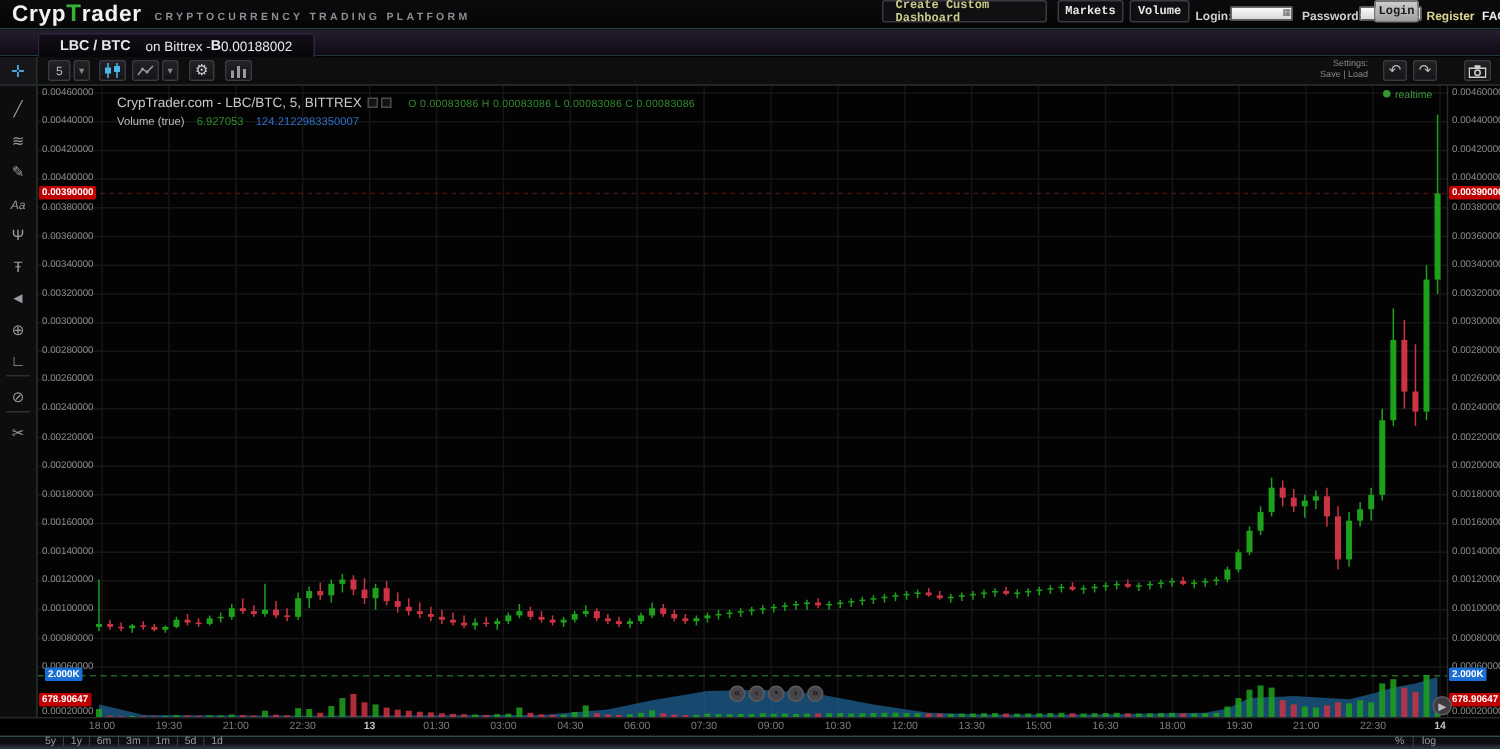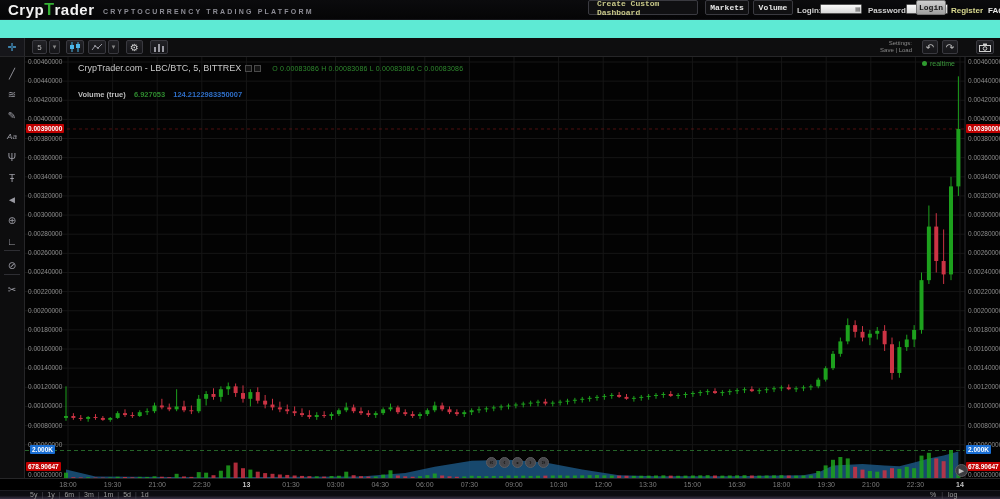--- a/index.html
+++ b/index.html
@@ -55,21 +55,21 @@
   .sdiv { position:absolute; left:4px; width:16px; height:1px; background:#2e2e33; }
   
   #plot { position:absolute; left:25px; top:57px; width:975px; height:421px; background:#030303; overflow:hidden; }
   #chart-svg { position:absolute; left:0; top:0; }
   #watermark { position:absolute; left:487px; top:211px; transform:translate(-50%,-50%);
                font-size:27px; color:#1d1d1d; letter-spacing:1px; white-space:nowrap; }
   #legend { position:absolute; left:53px; top:6px; font-size:9px; color:#c9c9c9; white-space:nowrap; }
   #legend .ohlc { font-size:7px; color:#2f8a2f; margin-left:8px; letter-spacing:.2px; }
   #legend .lbox { display:inline-block; width:7px; height:7px; border:1px solid #4a4a4a;
                   background:#141414; margin:0 1px; vertical-align:-1px; }
-  #legend2 { position:absolute; left:53px; top:33px; font-size:7.5px; color:#bdbdbd; white-space:nowrap;font-weight:bold; }
+  #legend2 { position:absolute; left:53px; top:19px; font-size:7.5px; color:#bdbdbd; white-space:nowrap; }
   #legend2 .g { color:#2f8a2f; margin-left:6px; }
   #legend2 .b { color:#2f6fc8; margin-left:6px; }
   #rt { position:absolute; left:897px; top:3px; font-size:7px; color:#3d9b3d; }
   #rt .dot { display:inline-block; width:5px; height:5px; border-radius:50%; background:#2f9b2f; margin-right:3px; }
   .plabel { position:absolute; font-size:6.5px; color:#8c8c8c; white-space:nowrap; }
   .badge { position:absolute; font-size:6.5px; font-weight:bold; color:#fff; padding:1px 2px;
            border-radius:1px; white-space:nowrap; }
   .badge.red { background:#c00000; }
   .badge.blue { background:#1a6fd4; }
   .navc { position:absolute; width:11px; height:11px; border-radius:50%; background:#46464a;
@@ -106,20 +106,28 @@
     <input class="hinput" style="left: 820px;">
     <div class="hinput-grid" style="left:855px;">▦</div>
     <div class="hlabel" style="left:868px;">Password:</div>
     <input class="hinput" style="left: 906px;">
     <div class="hinput-grid" style="left:941px;">▦</div>
     <div class="hbtn" id="btn-login">Login</div>
     <div id="lnk-register">Register</div>
     <div id="lnk-faq">FAQ</div>
   </div>
 
+  <div id="tabbar">
+    <div id="tab">
+      <b>LBC / BTC</b>
+      <span>on Bittrex - </span>
+      <b style="margin:0;">B</b>
+      <span>0.00188002</span>
+    </div>
+  </div>
 
   <div id="toolbar">
     <div id="crossbtn">
       <span style="color:#4aa3d8;font-size:11px;">✛</span>
     </div>
     <div class="tbtn" style="left:32px;width:15px;">
         <span>5</span>
       </div>
     <div class="tbtn" style="left:49px;width:11px;">
         <span class="tcaret">▾</span>

